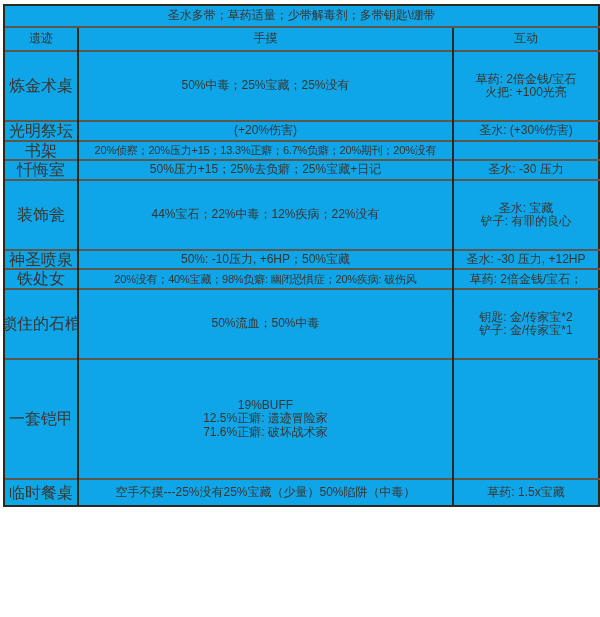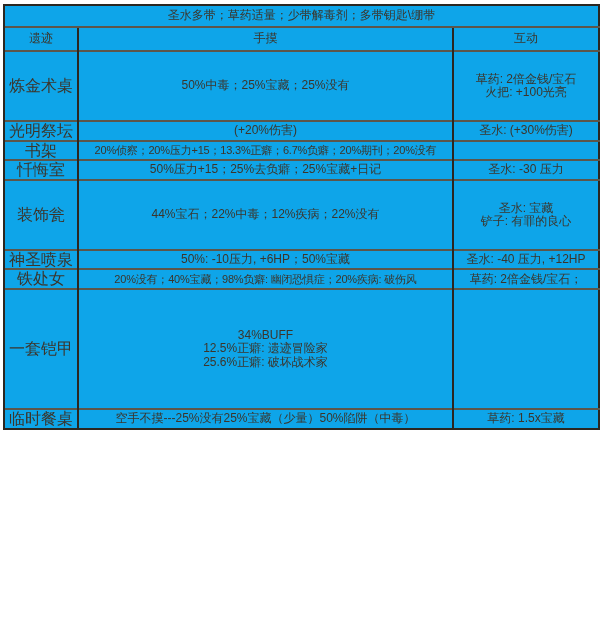--- a/index.html
+++ b/index.html
@@ -35,21 +35,21 @@
   .tight .line{font-size:11px;letter-spacing:-0.2px;}
   .name-cell{text-align:center;}
   td.c-name .line{font-size:16px;}
   
   tr.h-note{height:22px;}
   tr.h-head{height:24px;}
   tr.h-s{height:16px;}
   tr.h-m{height:14px;}
   tr.h-t{height:70px;}
   tr.h-xl{height:120px;}
-  tr.h-last{height:20px;}
+  tr.h-last{height:27px;}
 </style>
 </head>
 <body>
 
 <table class="curio">
   <colgroup>
     <col style="width:74px">
     <col style="width:375px">
     <col style="width:146px">
   </colgroup>
@@ -175,21 +175,21 @@
             <div class="line">神圣喷泉</div>
           </div>
       </td>
       <td>
         <div class="cellbox">
             <div class="line">50%: -10压力, +6HP；50%宝藏</div>
           </div>
       </td>
       <td>
         <div class="cellbox">
-            <div class="line">圣水: -40 压力, +12HP</div>
+            <div class="line">圣水: -30 压力, +12HP</div>
           </div>
       </td>
     </tr>
 
     <tr class="h-m">
       <td class="c-name">
         <div class="cellbox">
             <div class="line">铁处女</div>
           </div>
       </td>
@@ -200,32 +200,50 @@
       </td>
       <td>
         <div class="cellbox">
             <div class="line">草药: 2倍金钱/宝石；</div>
           </div>
       </td>
     </tr>
 
 
 
+    <tr class="h-t">
+      <td class="c-name">
+        <div class="cellbox">
+            <div class="line">锁住的石棺</div>
+          </div>
+      </td>
+      <td>
+        <div class="cellbox">
+            <div class="line">50%流血；50%中毒</div>
+          </div>
+      </td>
+      <td>
+        <div class="cellbox">
+          <div class="line">钥匙: 金/传家宝*2</div>
+          <div class="line">铲子: 金/传家宝*1</div>
+        </div>
+      </td>
+    </tr>
 
     <tr class="h-xl">
       <td class="c-name">
         <div class="cellbox">
             <div class="line">一套铠甲</div>
           </div>
       </td>
       <td>
         <div class="cellbox">
-          <div class="line">34%BUFF</div>
+          <div class="line">19%BUFF</div>
           <div class="line">12.5%正癖: 遗迹冒险家</div>
-          <div class="line">25.6%正癖: 破坏战术家</div>
+          <div class="line">71.6%正癖: 破坏战术家</div>
         </div>
       </td>
       <td>
         <div class="cellbox"></div>
       </td>
     </tr>
 
     <tr class="h-last">
       <td class="c-name">
         <div class="cellbox">

